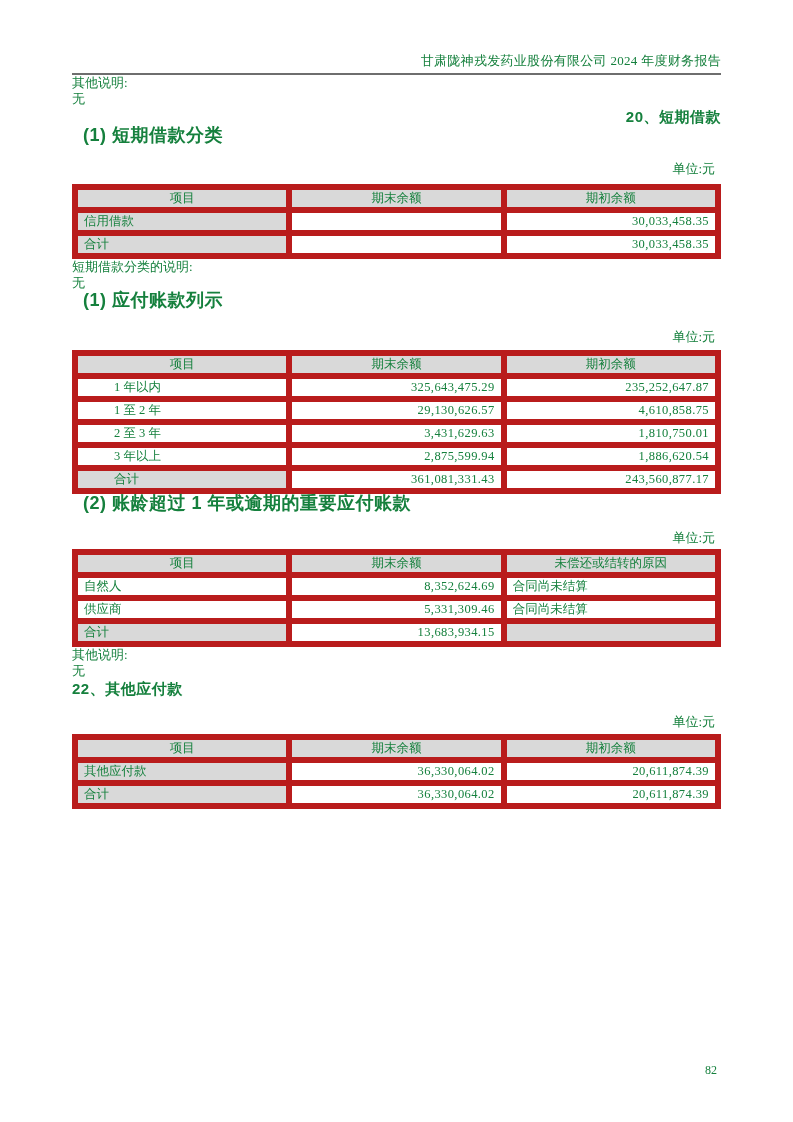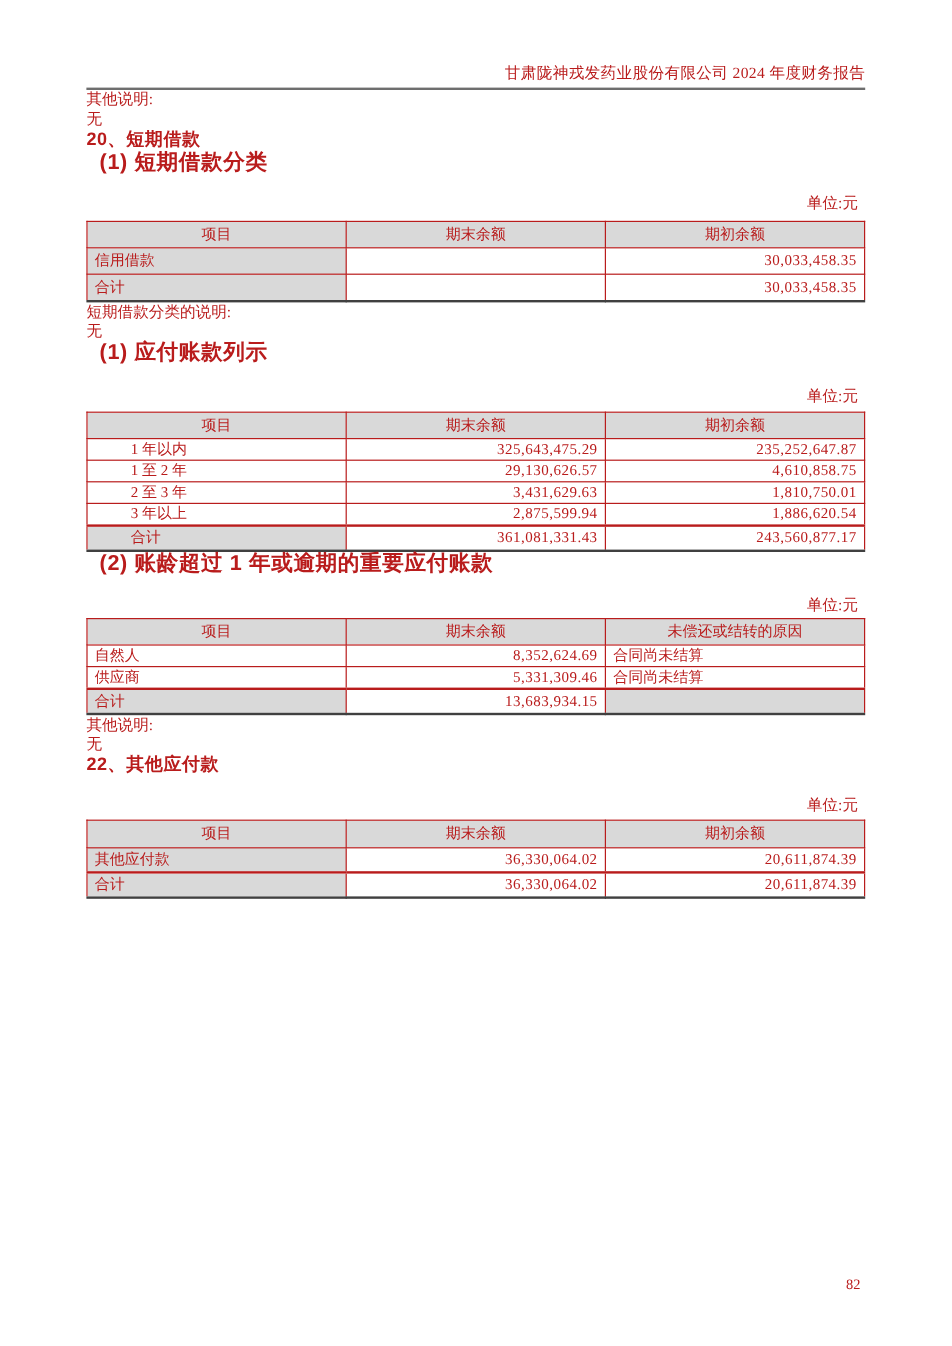--- a/index.html
+++ b/index.html
@@ -1,39 +1,39 @@
 <!DOCTYPE html>
 <html><head>
 <meta charset="utf-8">
 <style>
   html,body { margin:0; padding:0; background:#ffffff; }
   .page {
     position:relative; width:793px; height:1122px; margin:0 auto;
-    background:#ffffff; color:#b91c1c;
+    background:#ffffff; color:#15803d;
     font-family:"Liberation Serif","DejaVu Serif",serif;
     overflow:hidden;
   }
   .content { padding:52px 72px 0 72px; }
 
   .doc-header { text-align:right; font-size:13px; line-height:17px; letter-spacing:0.3px; }
   .header-rule { height:0; border-bottom:2px solid #6e6e6e; margin-top:4px; }
 
   p.body-text { margin:0; font-size:13px; line-height:16px; }
   .mt-note1 { margin-top:21px; }
   .mt-none1 { margin-top:22px; }
 
   h2.sec-heading {
     margin:0; font-family:"Liberation Sans","DejaVu Sans",sans-serif;
     font-size:15px; font-weight:bold; line-height:19px; letter-spacing:0.5px;
   }
   h3.sub-heading {
     margin:0; font-family:"Liberation Sans","DejaVu Sans",sans-serif;
     font-size:18px; font-weight:bold; line-height:18px; padding-left:11px; letter-spacing:0.5px;
   }
-  .h-s20 { margin-top:24px; }
+  .h-s20 { margin-top:24px;text-align:right; }
   .h-s20-sub1 { margin-top:17px; }
   .unit-line { margin:0; text-align:right; font-size:13px; line-height:16px; padding-right:6px; }
   .u1 { margin-top:17px; }
   .t1 { margin-top:7px; }
   .p-s20-note { margin-top:10px; }
   .p-s20-none { margin-top:16px; }
   .h-s21 { margin-top:28px; }
   .h-s21-sub1 { margin-top:19px; }
   .u2 { margin-top:20px; }
   .t2 { margin-top:5px; }
@@ -44,21 +44,21 @@
   .p-s21-none { margin-top:17px; }
   .h-s22 { margin-top:22px; }
   .u4 { margin-top:16px; }
   .t4 { margin-top:4px; }
 
   table.data-table {
     width:100%; border-collapse:collapse; table-layout:fixed;
     font-size:12.5px; border:1px solid #404040; border-bottom-width:2px;
   }
   .data-table th, .data-table td {
-    border:1px solid #b91c1c; padding:1px 6px; box-sizing:border-box;
+    border:6px solid #b91c1c; padding:1px 6px; box-sizing:border-box;
     line-height:15px; overflow:hidden; white-space:nowrap;
   }
   .data-table th {
     background:#d9d9d9; font-weight:normal; text-align:center; height:22px;
   }
   .data-table td.al { text-align:left; }
   .data-table td.ar { text-align:right; letter-spacing:0.4px; }
   .data-table td.shaded { background:#d9d9d9; }
 
   .tbl-a tbody td { height:22px; }

